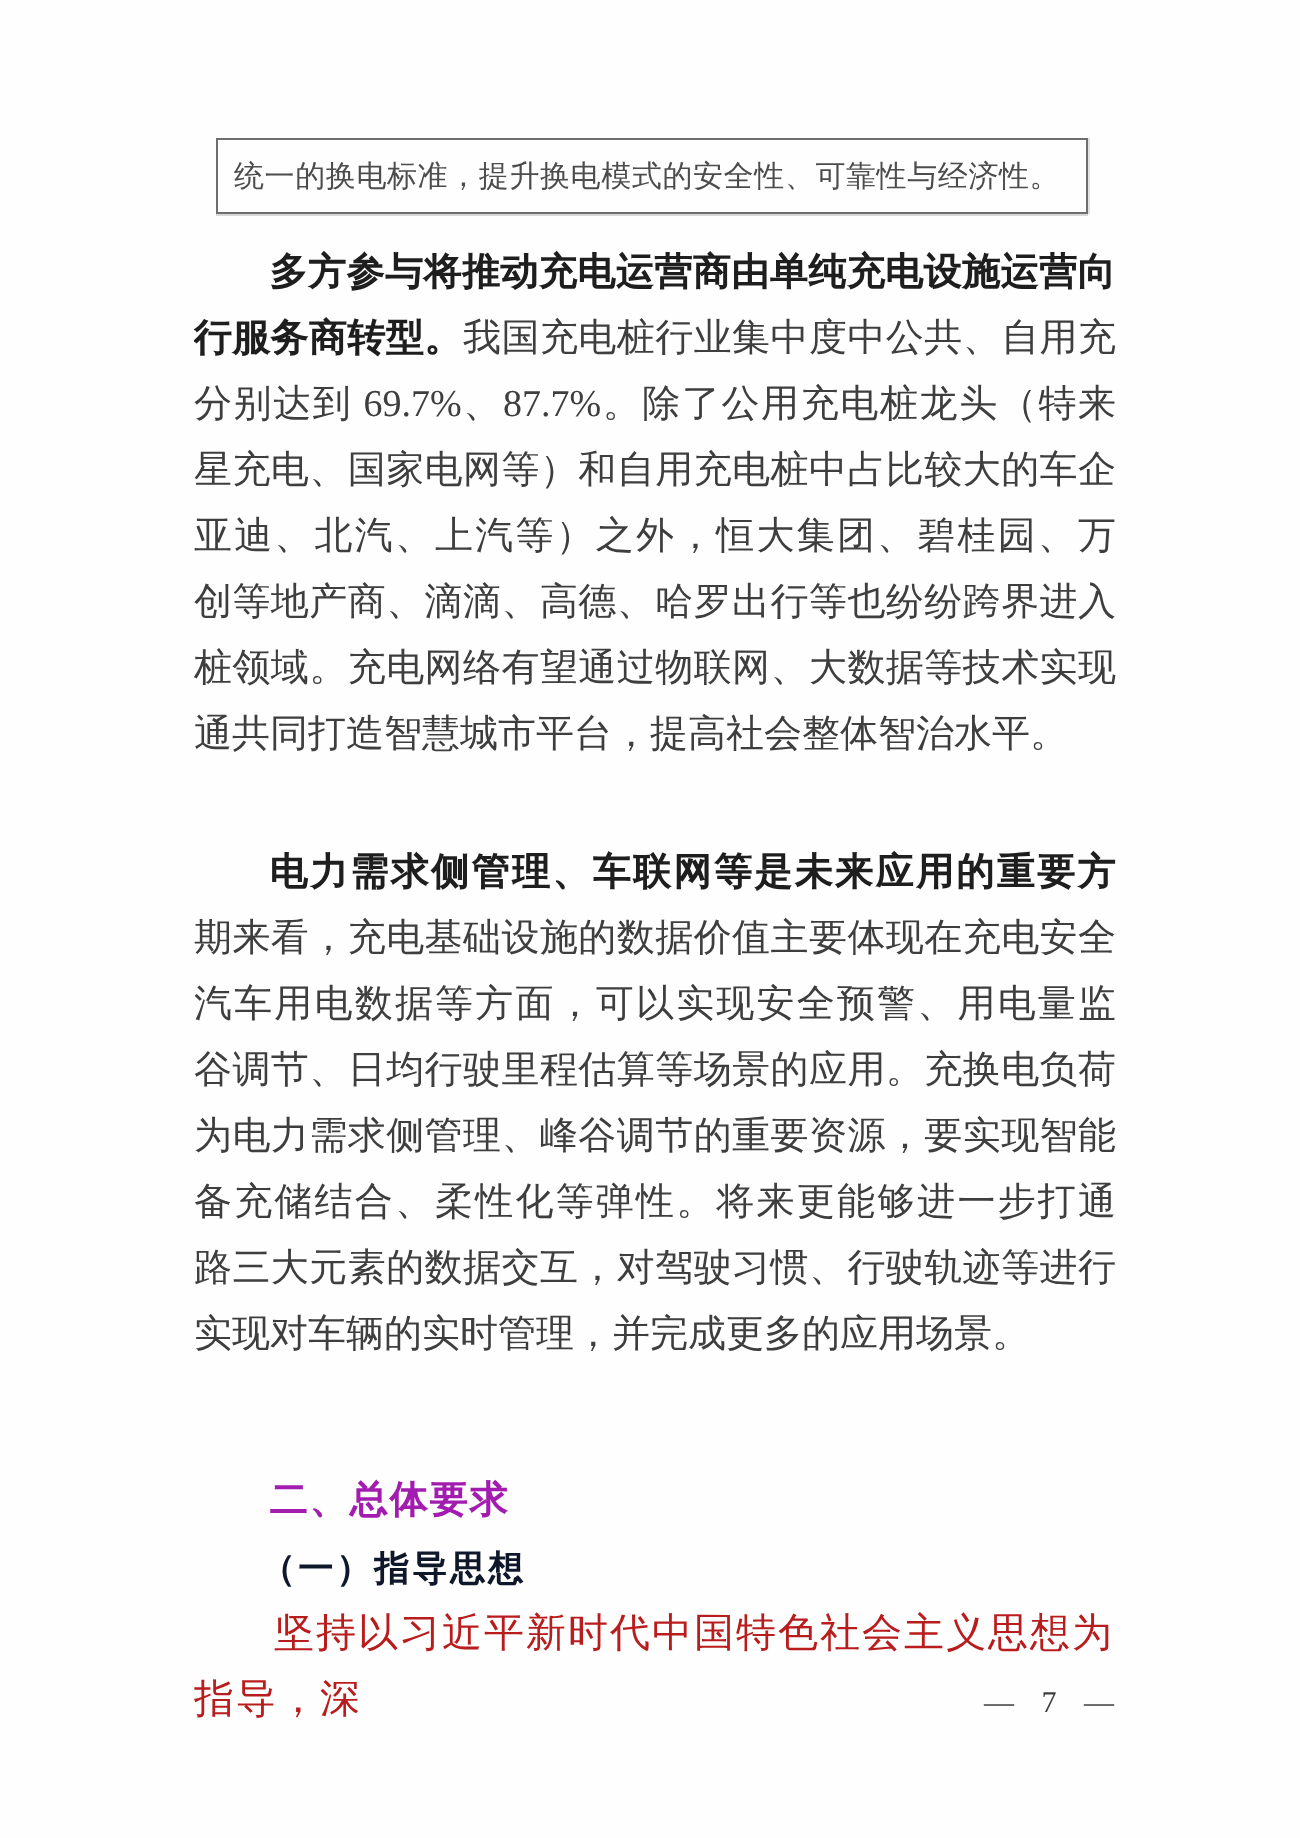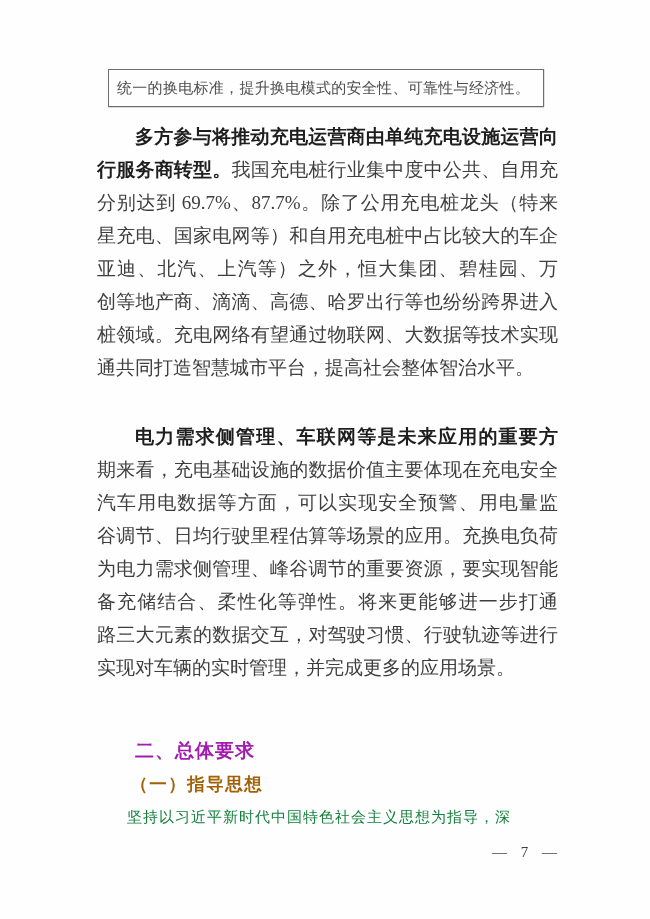--- a/index.html
+++ b/index.html
@@ -72,33 +72,33 @@
   .subsection-heading {
     position: absolute;
     left: 97px;
     top: 768px;
     width: 461px;
     height: 33px;
     line-height: 33px;
     text-indent: 1.9em;
     font-weight: bold;
     font-size: 17.5px;
-    color: #a16207;
+    color: #0f172a;
     letter-spacing: 1.5px;
   }
   .para3-line {
     position: absolute;
     left: 97px;
     top: 801px;
     width: 461px;
     height: 33px;
     line-height: 33px;
     text-indent: 2em;
-    font-size: 15px;
-    color: #15803d;
+    font-size: 20px;
+    color: #b91c1c;
     letter-spacing: 1px;
   }
 
   .page-number {
     position: absolute;
     left: 97px;
     top: 840px;
     width: 461px;
     height: 24px;
     line-height: 24px;

